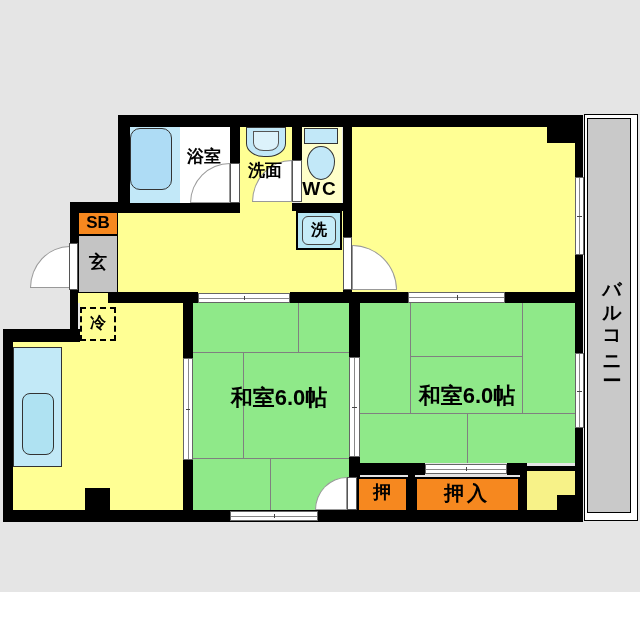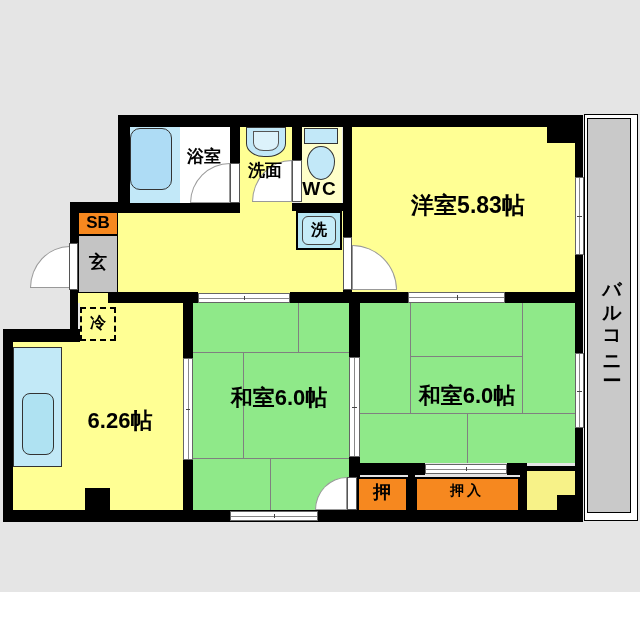--- a/index.html
+++ b/index.html
@@ -139,24 +139,22 @@
   <div class="fix" style="left:307px;top:146px;width:28px;height:34px;background:#C2E8F8;border:1px solid #333;border-radius:50% 50% 50% 50% / 45% 45% 55% 55%;"></div>
   <div class="fix" style="left:296px;top:211px;width:46px;height:39px;background:#B6E6F4;border:2px solid #000;"></div>
   <div class="fix" style="left:302px;top:216px;width:34px;height:29px;background:#C6ECF8;border:1px solid #444;border-radius:6px;"></div>
   <div class="fix" style="left:13px;top:347px;width:49px;height:120px;background:#C2E9F7;border:1px solid #333;"></div>
   <div class="fix" style="left:22px;top:393px;width:32px;height:62px;background:#AFE2F2;border:1px solid #333;border-radius:8px;"></div>
 
   <div class="lbl" style="left:173px;top:148px;width:62px;font-size:17px;">浴室</div>
   <div class="lbl" style="left:236px;top:162px;width:58px;font-size:17px;">洗面</div>
   <div class="lbl" style="left:296px;top:179px;width:48px;font-size:19px;letter-spacing:2px;">WC</div>
   <div class="lbl" style="left:303px;top:222px;width:32px;font-size:16px;">洗</div>
-  <div class="lbl" style="left:388px;top:193px;width:160px;font-size:23px;">洋室5.83帖</div>
   <div class="lbl" style="left:596px;top:228px;width:26px;height:185px;font-size:19px;writing-mode:vertical-rl;text-orientation:upright;letter-spacing:4px;">バルコニー</div>
   <div class="lbl" style="left:80px;top:214px;width:36px;font-size:17px;">SB</div>
   <div class="lbl" style="left:80px;top:253px;width:36px;font-size:18px;">玄</div>
   <div class="lbl" style="left:82px;top:315px;width:32px;font-size:16px;">冷</div>
-  <div class="lbl" style="left:60px;top:409px;width:120px;font-size:22px;">6.26帖</div>
   <div class="lbl" style="left:212px;top:386px;width:134px;font-size:22px;">和室6.0帖</div>
   <div class="lbl" style="left:400px;top:384px;width:134px;font-size:22px;">和室6.0帖</div>
   <div class="lbl" style="left:364px;top:483px;width:36px;font-size:18px;">押</div>
-  <div class="lbl" style="left:430px;top:483px;width:74px;font-size:14px;letter-spacing:3px;">押入</div>
+  <div class="lbl" style="left:430px;top:483px;width:74px;font-size:20px;letter-spacing:3px;">押入</div>
 
 </div>
 
 </body></html>

